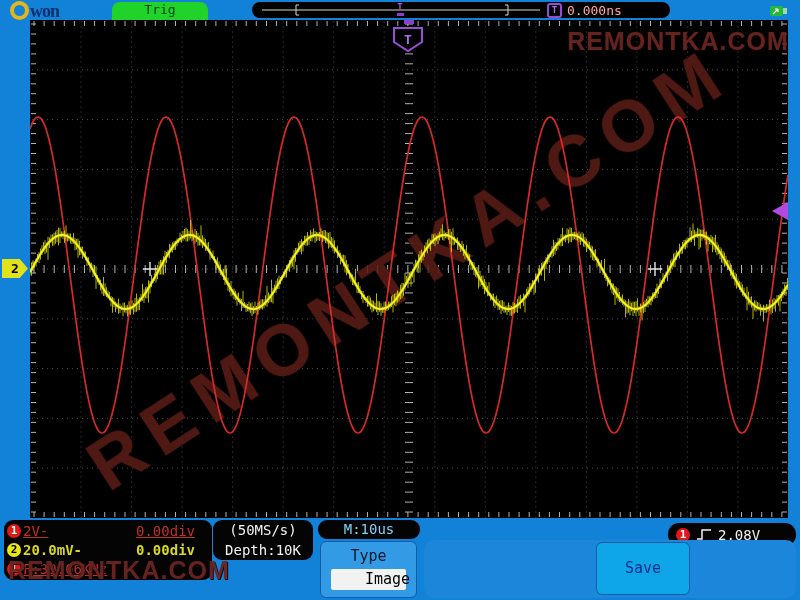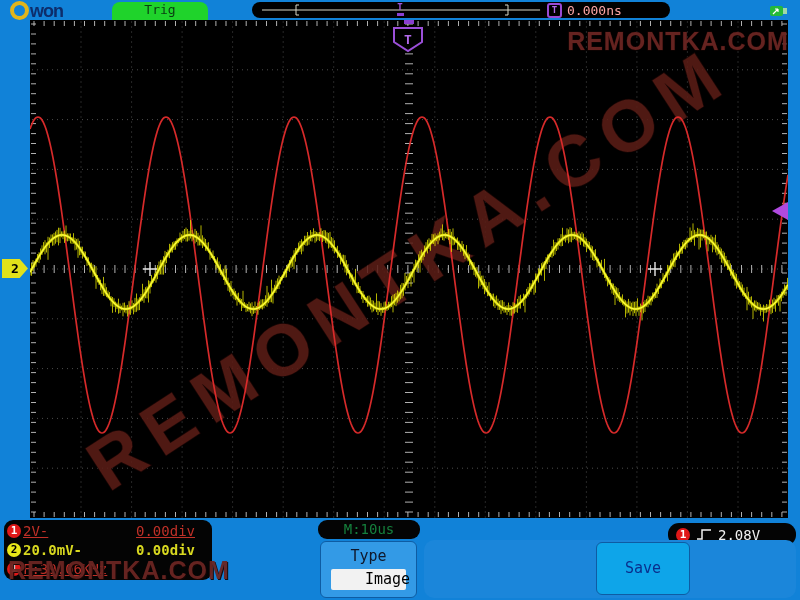--- a/index.html
+++ b/index.html
@@ -2,21 +2,21 @@
 <html><head>
 <meta charset="utf-8">
 <style>
   html,body{margin:0;padding:0;background:#222;}
   .scope{position:relative;width:800px;height:600px;background:#1182d8;overflow:hidden;
          font-family:"DejaVu Sans Mono",monospace;}
   
   .topbar{position:absolute;left:0;top:0;width:800px;height:20px;}
   .logo{position:absolute;left:10px;top:1px;display:flex;align-items:center;gap:1px;}
   .logo .ring{width:11px;height:11px;border:4px solid #e2b51c;border-radius:50%;}
-  .logo .lt{color:#0d2d6b;font-family:Liberation Sans, sans-serif;font-weight:bold;
+  .logo .lt{color:#0d2d6b;font-family:Liberation Serif, serif;font-weight:bold;
             font-size:18px;letter-spacing:-1px;line-height:18px;}
   .trigpillg{position:absolute;left:112px;top:2px;width:96px;height:28px;background:#1fd32b;
              border-radius:8px;color:#093;color:#0a3d12;font-size:13px;text-align:center;line-height:16px;}
   .pospill{position:absolute;left:252px;top:2px;width:336px;height:16px;background:#000;border-radius:8px;}
   .timepill{position:absolute;left:540px;top:2px;width:130px;height:16px;background:#000;border-radius:8px;
             display:flex;align-items:center;gap:5px;padding-left:7px;box-sizing:border-box;}
   .ticon{width:11px;height:11px;border:2px solid #9a4bd6;border-radius:3px;color:#b269ea;
          font-size:9px;font-weight:bold;line-height:11px;text-align:center;}
   .tval{color:#fca5a5;font-size:13px;}
   .usb{position:absolute;left:770px;top:3px;}
@@ -32,21 +32,21 @@
   .badge{width:14px;height:14px;border-radius:50%;font-size:11px;font-weight:bold;text-align:center;
          line-height:14px;margin-right:2px;flex:0 0 14px;}
   .b-red{background:#e01818;color:#fff;}
   .b-yel{background:#e8e818;color:#000;}
   .c-red{color:#c03028;text-decoration:underline;}
   .c-yel{color:#d8d820;font-weight:bold;}
   .offs{margin-left:auto;padding-right:14px;}
   .acq{position:absolute;left:213px;top:520px;width:100px;height:40px;background:#040404;border-radius:9px;
        color:#f2f2f2;font-size:14px;text-align:center;line-height:20px;}
   .mb{position:absolute;left:318px;top:520px;width:102px;height:19px;background:#040404;border-radius:9px;
-      color:#15803d;font-size:14px;text-align:center;line-height:19px;}
+      color:#7dd3fc;font-size:14px;text-align:center;line-height:19px;}
   .trigpill{position:absolute;left:668px;top:523px;width:128px;height:23px;background:#040404;border-radius:11px;
             display:flex;align-items:center;gap:4px;padding:0 8px;box-sizing:border-box;color:#f2f2f2;font-size:14px;}
   .menubg{position:absolute;left:424px;top:540px;width:372px;height:58px;background:#1b86da;border-radius:10px;}
   .savebtn{position:absolute;left:596px;top:542px;width:94px;height:53px;background:#0ea5e9;
            border:1px solid #0e5ca3;border-radius:6px;color:#0a2f8c;font-size:15px;text-align:center;
            line-height:51px;box-sizing:border-box;cursor:pointer;}
   .typepanel{position:absolute;left:320px;top:541px;width:97px;height:57px;background:#339ae6;
              border:1px solid #0e5ca3;border-radius:6px;box-sizing:border-box;cursor:pointer;}
   .typelbl{color:#0f172a;font-size:15px;text-align:center;line-height:28px;height:26px;}
   .typeval{margin:1px 10px 0 10px;background:#f2f2f2;color:#000;font-size:15px;text-align:center;
@@ -133,20 +133,24 @@
       <span class="badge b-yel">2</span>
       <span class="c-yel">20.0mV-</span>
       <span class="c-yel offs">0.00div</span>
     </div>
     <div class="chrow">
       <span class="badge b-red">1</span>
       <span class="c-red">F:39.06KHz</span>
     </div>
   </div>
 
+  <div class="acq">
+    <div>(50MS/s)</div>
+    <div>Depth:10K</div>
+  </div>
 
   <div class="mb">M:10us</div>
 
   <div class="trigpill">
     <span class="badge b-red">1</span>
     <span style="display:inline-flex;">
       <svg width="18" height="15">
           <path d="M1 12h5V3h9" stroke="#f2f2f2" stroke-width="1.5" fill="none"></path>
         </svg>
     </span>

